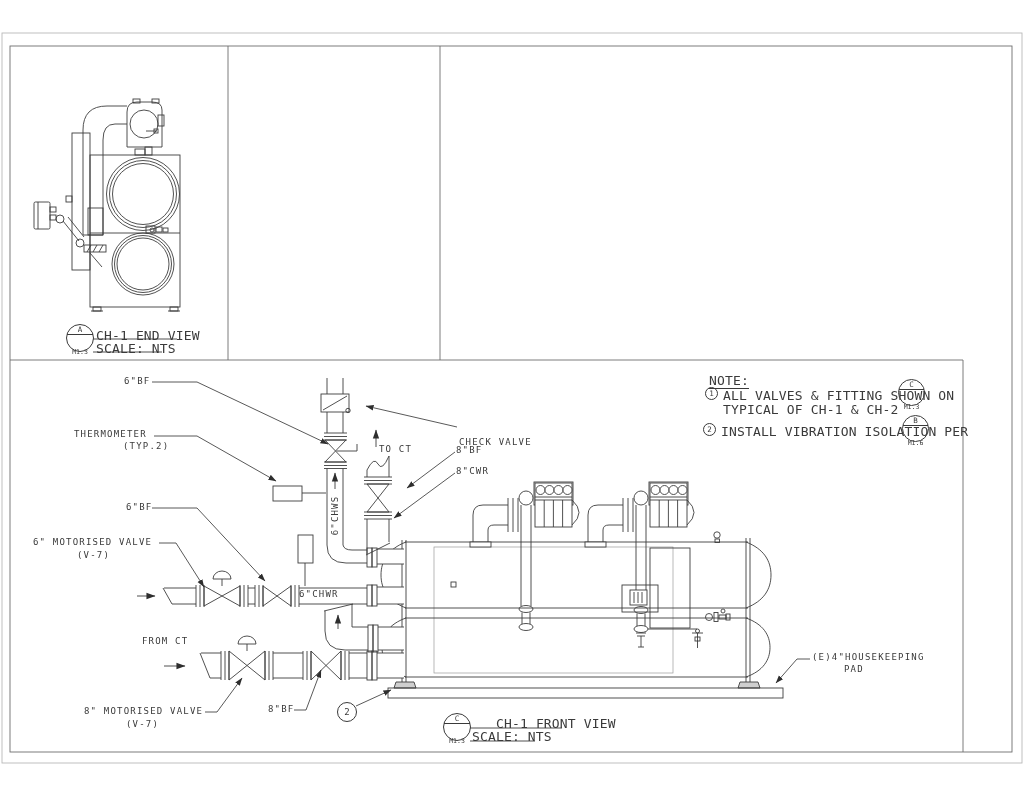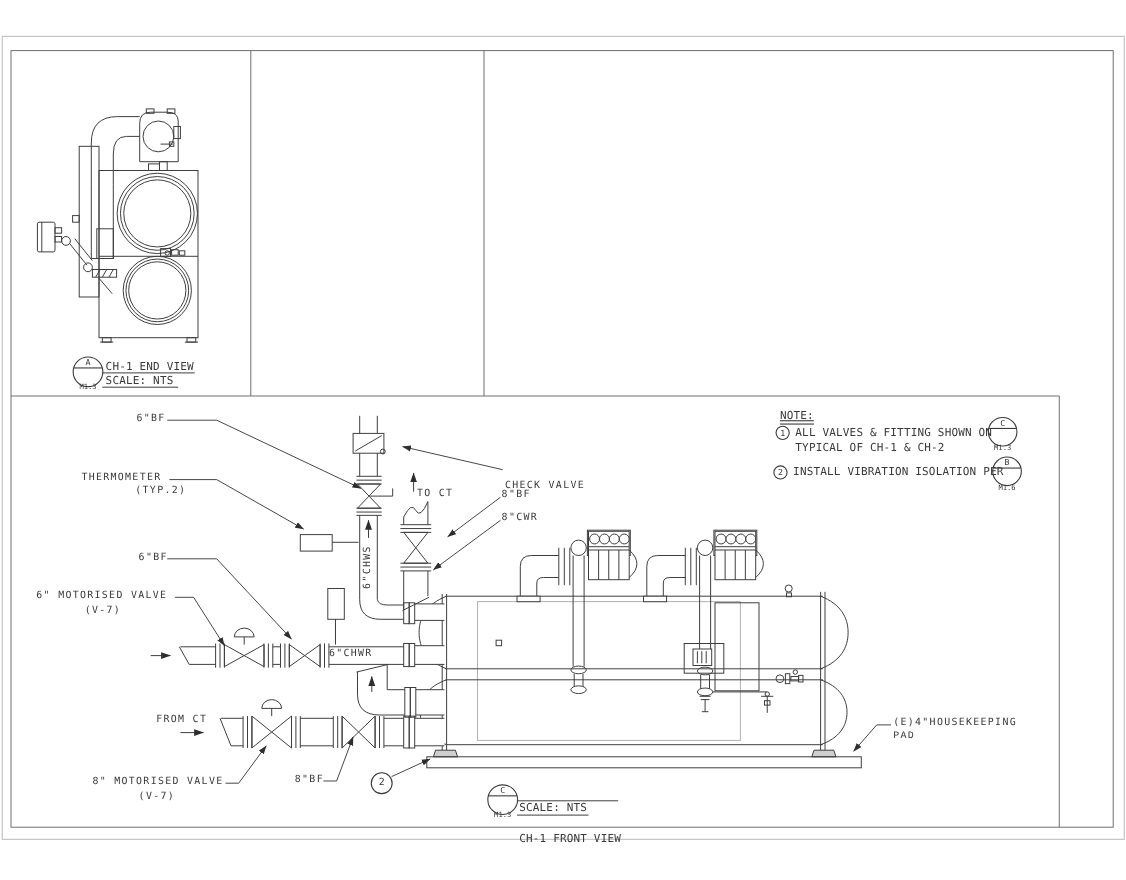--- a/index.html
+++ b/index.html
@@ -1,21 +1,21 @@
 <!DOCTYPE html>
 <html><head>
 <meta charset="utf-8">
 <style>
   html,body{margin:0;padding:0;background:#fff;}
   #stage{position:relative;width:1024px;height:800px;background:#ffffff;overflow:hidden;
          font-family:"DejaVu Sans Mono","Liberation Mono",monospace;}
   #stage svg{position:absolute;left:0;top:0;}
   .t{position:absolute;font-family:"DejaVu Sans Mono","Liberation Mono",monospace;
      font-size:9px;letter-spacing:1.2px;color:#3a3a3a;white-space:nowrap;line-height:1;}
-  .tn{font-size:10px;letter-spacing:0.15px;}
+  .tn{font-size:13px;letter-spacing:0.15px;}
   .heading-underline{border-bottom:1px solid #3a3a3a;padding-bottom:1px;}
   .rot{transform:rotate(-90deg);text-align:center;}
   .bubble{position:absolute;width:27px;height:27px;border:1px solid #3a3a3a;border-radius:50%;
           display:flex;flex-direction:column;color:#3a3a3a;background:#fff0;box-sizing:border-box;}
   .bubble .lt{flex:1.05;display:flex;align-items:center;justify-content:center;
           border-bottom:1px solid #3a3a3a;font-size:7.5px;letter-spacing:0;}
   .bubble .sh{flex:1;display:flex;align-items:center;justify-content:center;
           font-size:6.5px;letter-spacing:0;margin-top:13px;}
   .cnum{position:absolute;width:11px;height:11px;border:1px solid #3a3a3a;border-radius:50%;
         display:flex;align-items:center;justify-content:center;font-size:7.5px;color:#3a3a3a;
@@ -331,34 +331,34 @@
     <line x1="470" y1="741" x2="535" y2="741"></line>
   </g>
 </svg>
 
 <div class="t" style="left:124px;top:377px;">6"BF</div>
 <div class="t" style="left:74px;top:430px;">THERMOMETER</div>
 <div class="t" style="left:81px;top:442px;margin-left:42px;">(TYP.2)</div>
 <div class="t" style="left:126px;top:503px;">6"BF</div>
 <div class="t" style="left:33px;top:538px;">6" MOTORISED VALVE</div>
 <div class="t" style="left:77px;top:551px;">(V-7)</div>
-<div class="t" style="left:142px;top:650px;">FROM CT</div>
+<div class="t" style="left:142px;top:637px;">FROM CT</div>
 <div class="t" style="left:84px;top:707px;">8" MOTORISED VALVE</div>
 <div class="t" style="left:126px;top:720px;">(V-7)</div>
 <div class="t" style="left:268px;top:705px;">8"BF</div>
 <div class="t" style="left:459px;top:421px;margin-top:17px;">CHECK VALVE</div>
 <div class="t" style="left:379px;top:434px;margin-top:11px;">TO CT</div>
 <div class="t" style="left:456px;top:446px;">8"BF</div>
 <div class="t" style="left:456px;top:467px;">8"CWR</div>
 <div class="t" style="left:299px;top:590px;">6"CHWR</div>
 <div class="t rot" style="left:307px;top:511px;width:56px;">6"CHWS</div>
 <div class="t" style="left:812px;top:653px;">(E)4"HOUSEKEEPING</div>
-<div class="t" style="left:812px;top:665px;font-family:Liberation Mono, monospace;">PAD</div>
-
-<div class="t tn heading-underline" style="left:709px;top:374px;text-decoration:underline;">NOTE:</div>
+<div class="t" style="left:844px;top:665px;">PAD</div>
+
+<div class="t tn heading-underline" style="left:709px;top:374px;">NOTE:</div>
 <div class="cnum" style="left:705px;top:387px;">1</div>
 <div class="t tn" style="left:723px;top:389px;text-align:center;">ALL VALVES &amp; FITTING SHOWN ON</div>
 <div class="t tn" style="left:723px;top:403px;">TYPICAL OF CH-1 &amp; CH-2</div>
 <div class="bubble" style="left:898px;top:379px;">
   <span class="lt">C</span>
   <span class="sh">M1.3</span>
 </div>
 <div class="cnum" style="left:703px;top:423px;">2</div>
 <div class="t tn" style="left:721px;top:425px;text-align:center;">INSTALL VIBRATION ISOLATION PER</div>
 <div class="bubble" style="left:902px;top:415px;">
@@ -370,18 +370,18 @@
   <span class="lt">A</span>
   <span class="sh">M1.3</span>
 </div>
 <div class="t tn" style="left:96px;top:329px;">CH-1 END VIEW</div>
 <div class="t tn" style="left:96px;top:342px;">SCALE: NTS</div>
 
 <div class="bubble" style="left:443px;top:713px;width:28px;height:28px;">
   <span class="lt">C</span>
   <span class="sh">M1.3</span>
 </div>
-<div class="t tn" style="left:472px;top:717px;margin-top:41px;">CH-1 FRONT VIEW</div>
+<div class="t tn" style="left:496px;top:717px;">CH-1 FRONT VIEW</div>
 <div class="t tn" style="left:472px;top:730px;">SCALE: NTS</div>
 
 <div class="callout" style="left:337px;top:702px;">2</div>
 
 </div>
 
 </body></html>

